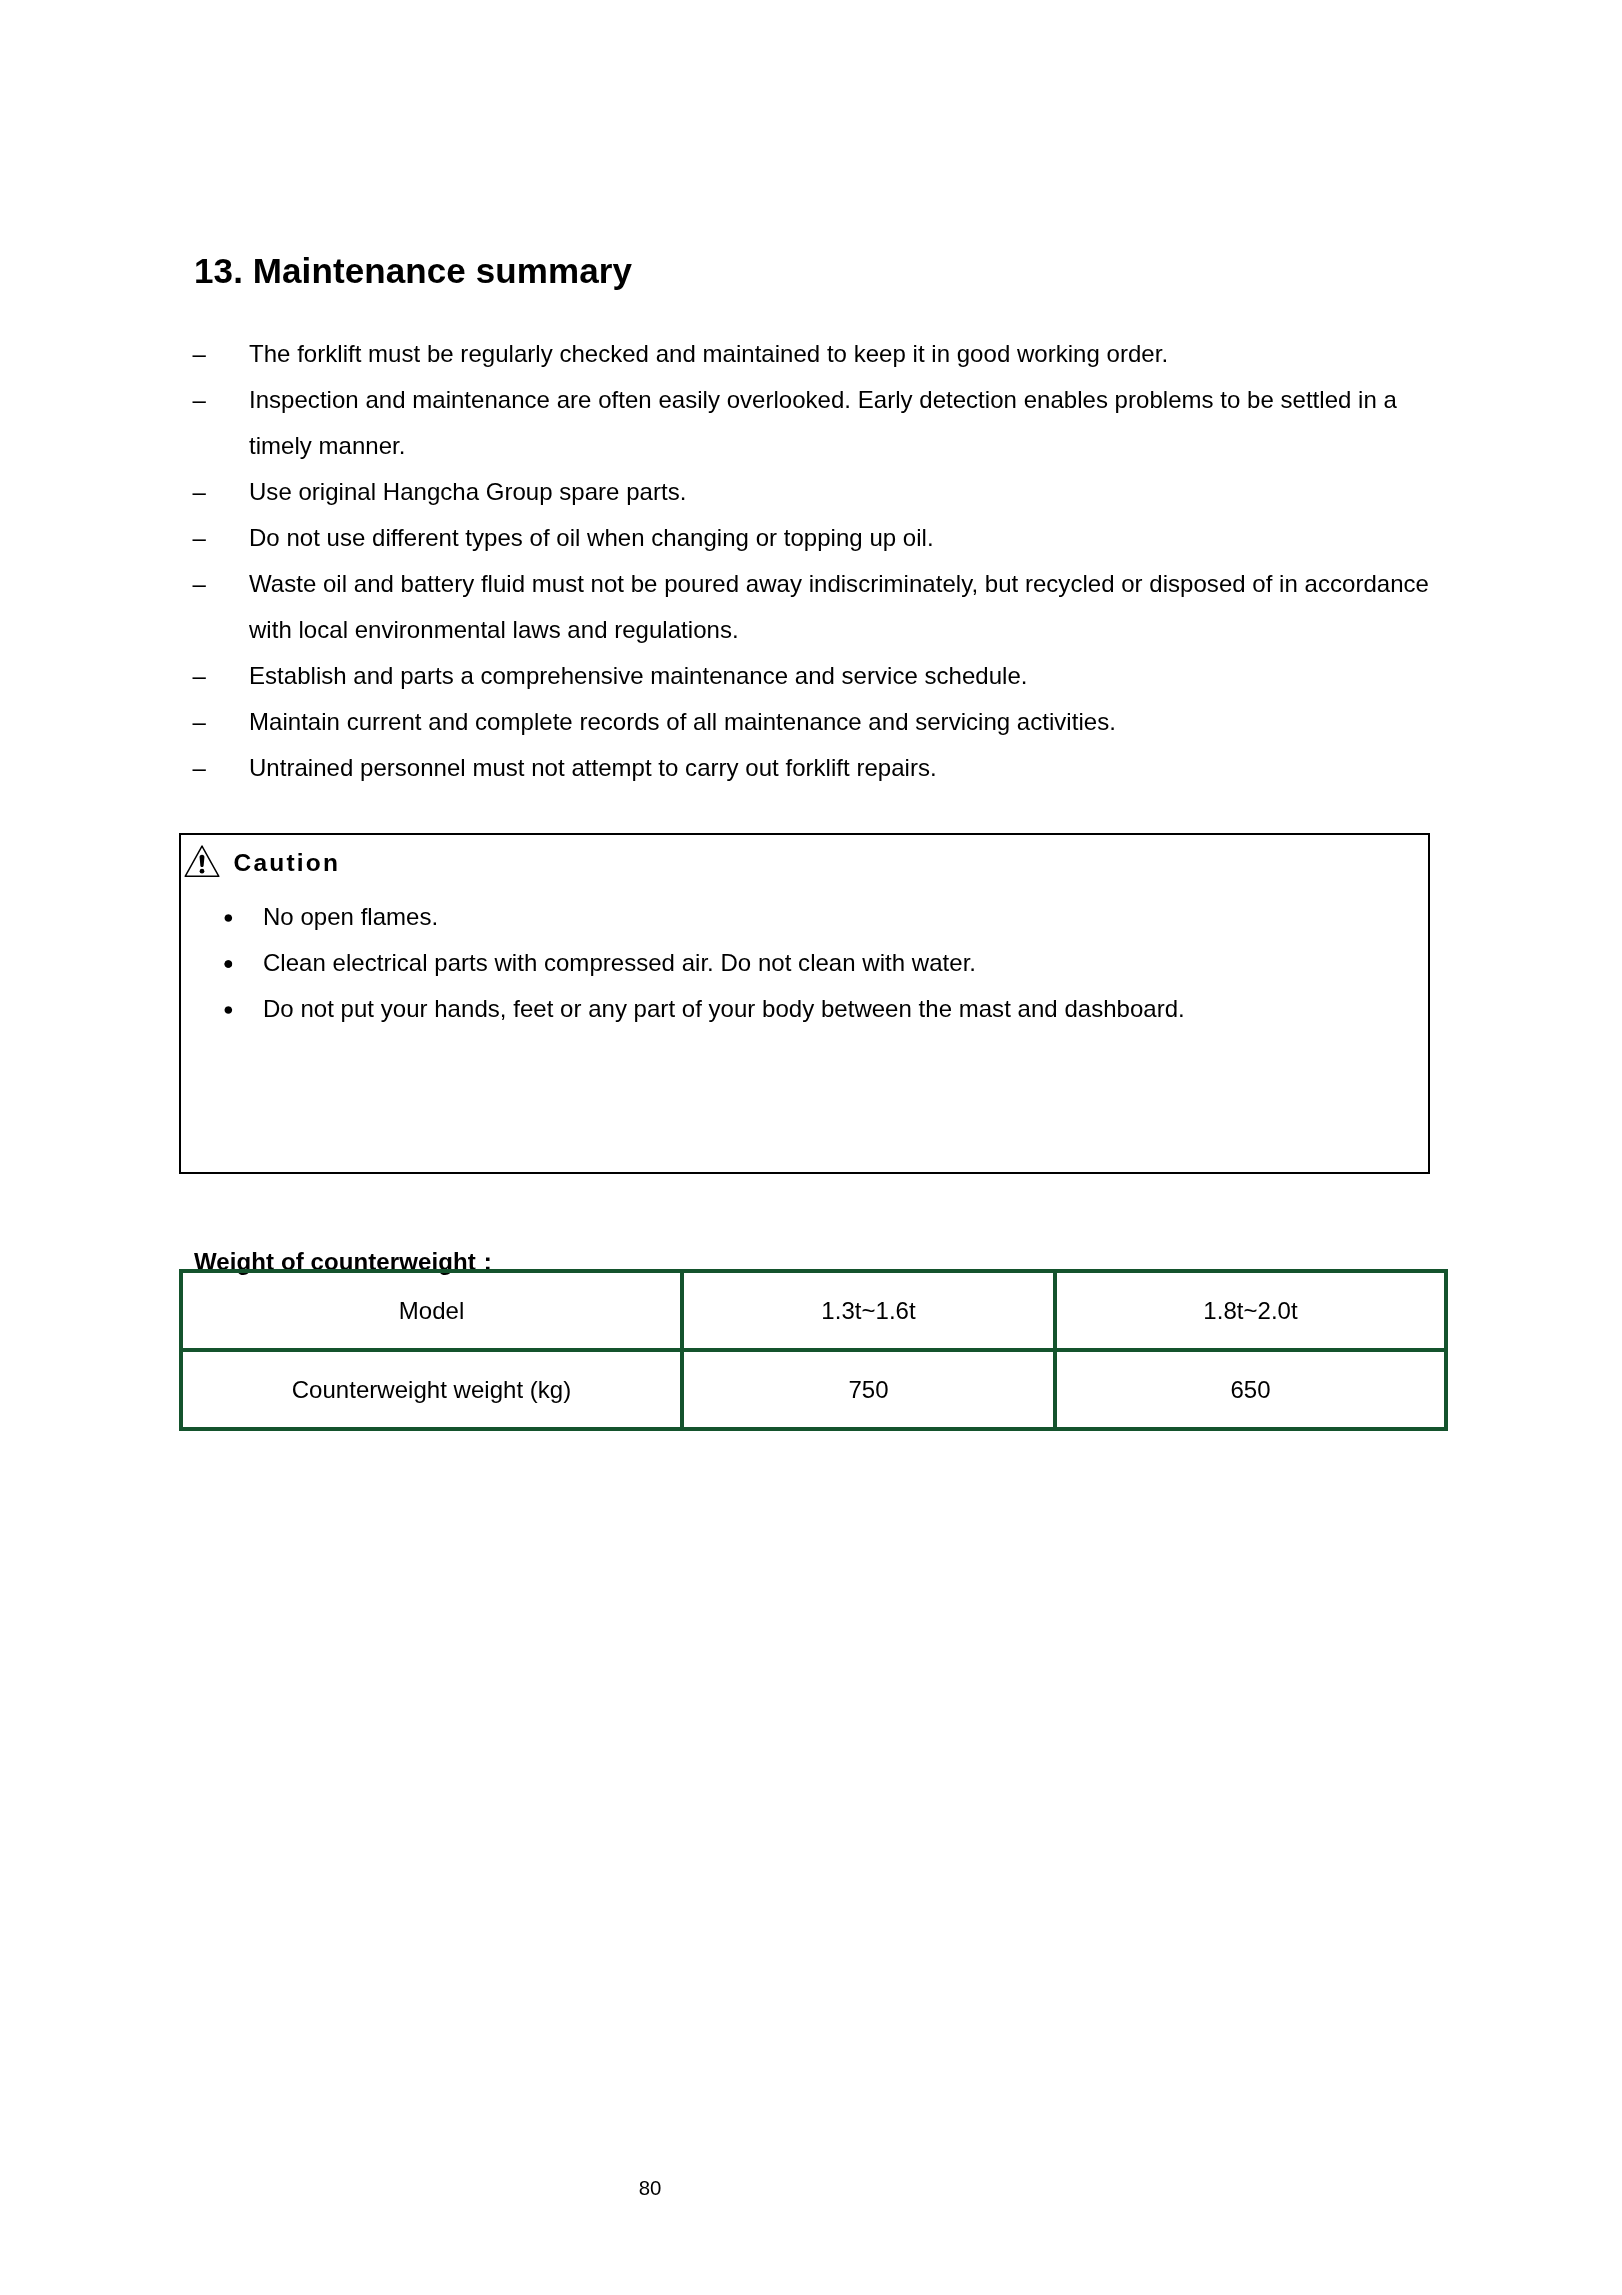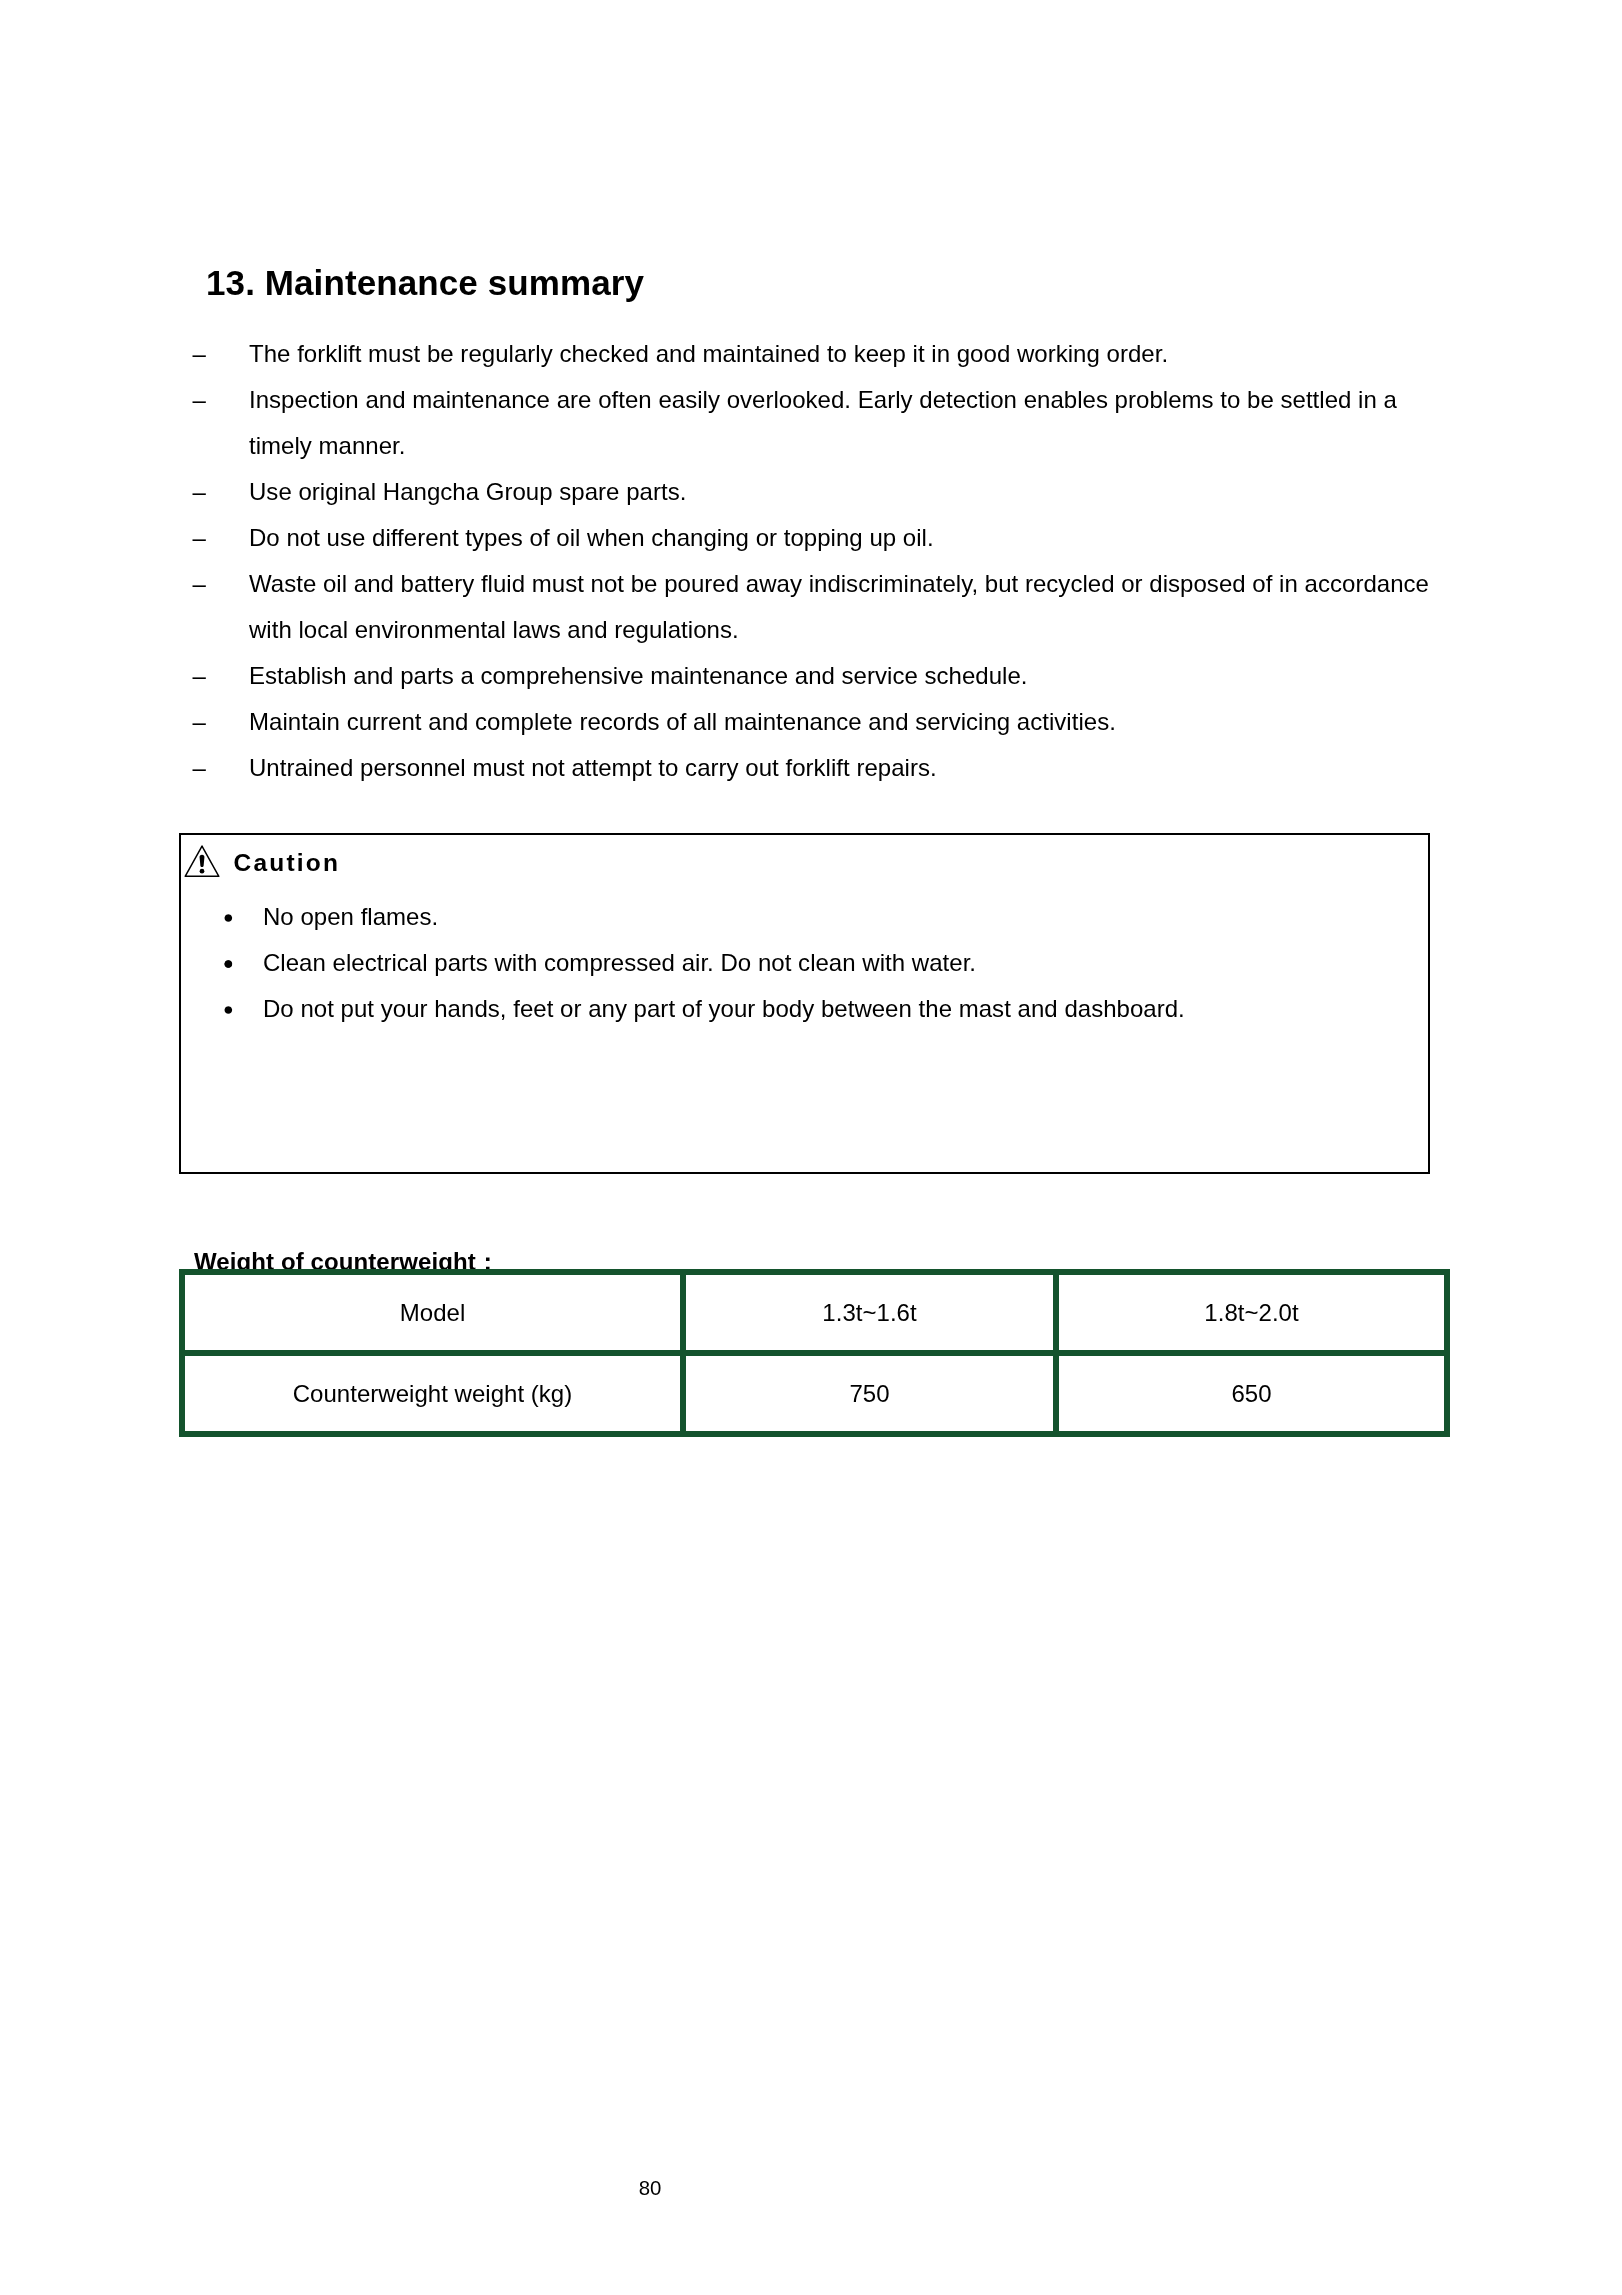--- a/index.html
+++ b/index.html
@@ -30,21 +30,21 @@
     top: 0;
     width: 1265px;
   }
 
   
   .doc-heading {
     font-size: 35px;
     font-weight: bold;
     letter-spacing: 0.1px;
     line-height: 1.12;
-    margin: 12px;
+    margin: 0;
     padding: 0;
     position: absolute;
     left: 15px;
     top: 251px;
     white-space: nowrap;
   }
 
   
   .dash-list {
     position: absolute;
@@ -144,21 +144,21 @@
     left: 0;
     top: 1269px;
     width: 1265px;
   }
   table.cw-table {
     border-collapse: collapse;
     width: 1265px;
     table-layout: fixed;
   }
   table.cw-table td {
-    border: 6px solid #14532d;
+    border: 4px solid #14532d;
     text-align: center;
     vertical-align: middle;
     font-size: 24px;
     line-height: 1.25;
     height: 75px;
     padding: 0 22px;
     letter-spacing: 0.03px;
   }
   .col-model   { width: 501px; }
   .col-range-a { width: 373px; }

